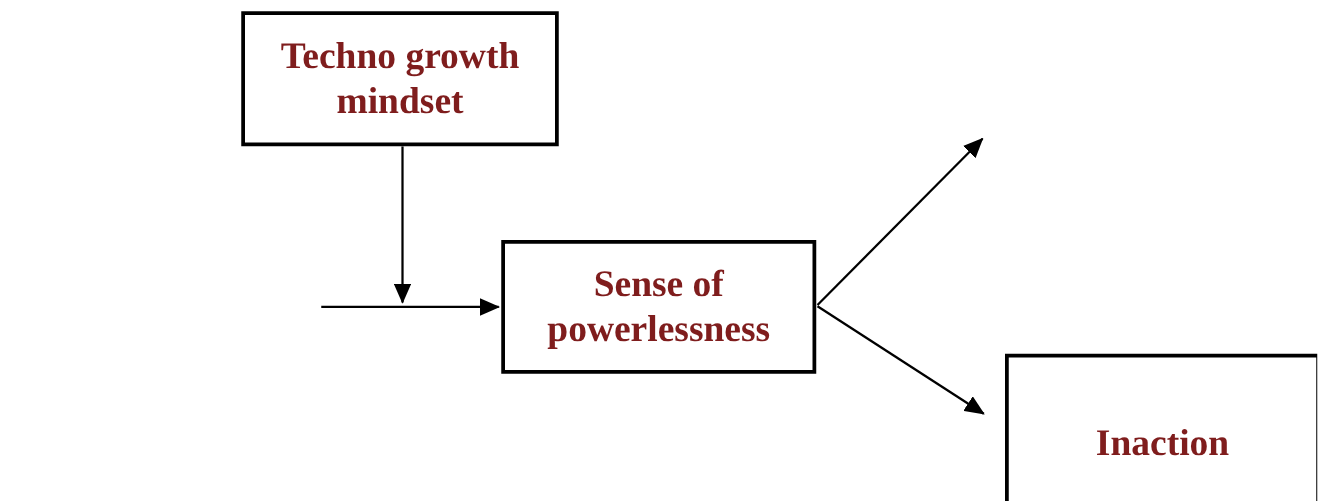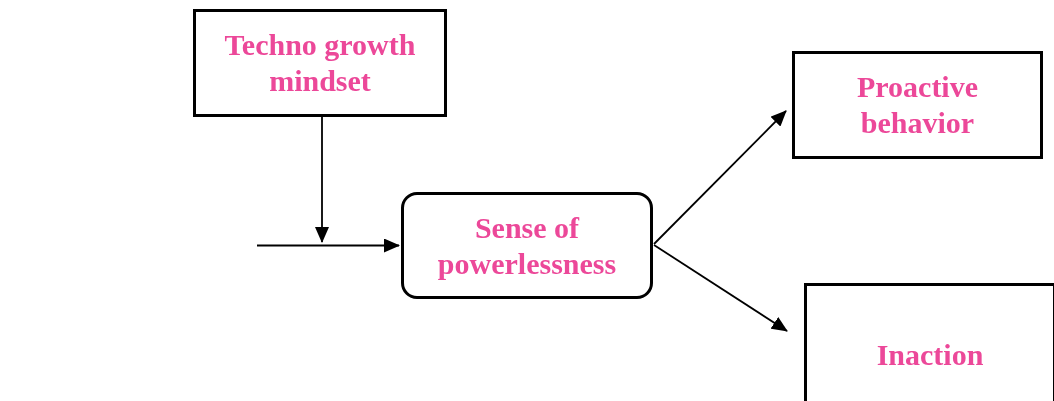--- a/index.html
+++ b/index.html
@@ -29,26 +29,26 @@
     border: 3px solid #000000;
     display: flex;
     align-items: center;
     justify-content: center;
     text-align: center;
   }
   .node-label {
     font-weight: bold;
     font-size: 30px;
     line-height: 36px;
-    color: #ec4899;
+    color: #7f1d1d;
     white-space: pre-line;
   }
   .node-techno-growth-mindset { left: 193px; top: 9px;   width: 254px; height: 108px; }
   .node-technostressors       { left: 8px;   top: 191px; width: 249px; height: 107px; }
-  .node-sense-of-powerlessness{ left: 401px; top: 192px; width: 252px; height: 107px; border-radius: 16px; }
+  .node-sense-of-powerlessness{ left: 401px; top: 192px; width: 252px; height: 107px; }
   .node-proactive-behavior    { left: 792px; top: 51px;  width: 251px; height: 108px; }
   .node-inaction              { left: 804px; top: 283px; width: 252px; height: 143px; }
 </style>
 </head>
 <body>
 
 <div class="canvas">
 
   <svg class="arrows" viewBox="0 0 1054 401" xmlns="http://www.w3.org/2000/svg">
     <defs>
@@ -66,22 +66,18 @@
     <span class="node-label">Techno growth
 mindset</span>
   </div>
 
 
   <div class="node node-sense-of-powerlessness">
     <span class="node-label">Sense of
 powerlessness</span>
   </div>
 
-  <div class="node node-proactive-behavior">
-    <span class="node-label">Proactive
-behavior</span>
-  </div>
 
   <div class="node node-inaction">
     <span class="node-label">Inaction</span>
   </div>
 
 </div>
 
 </body></html>

